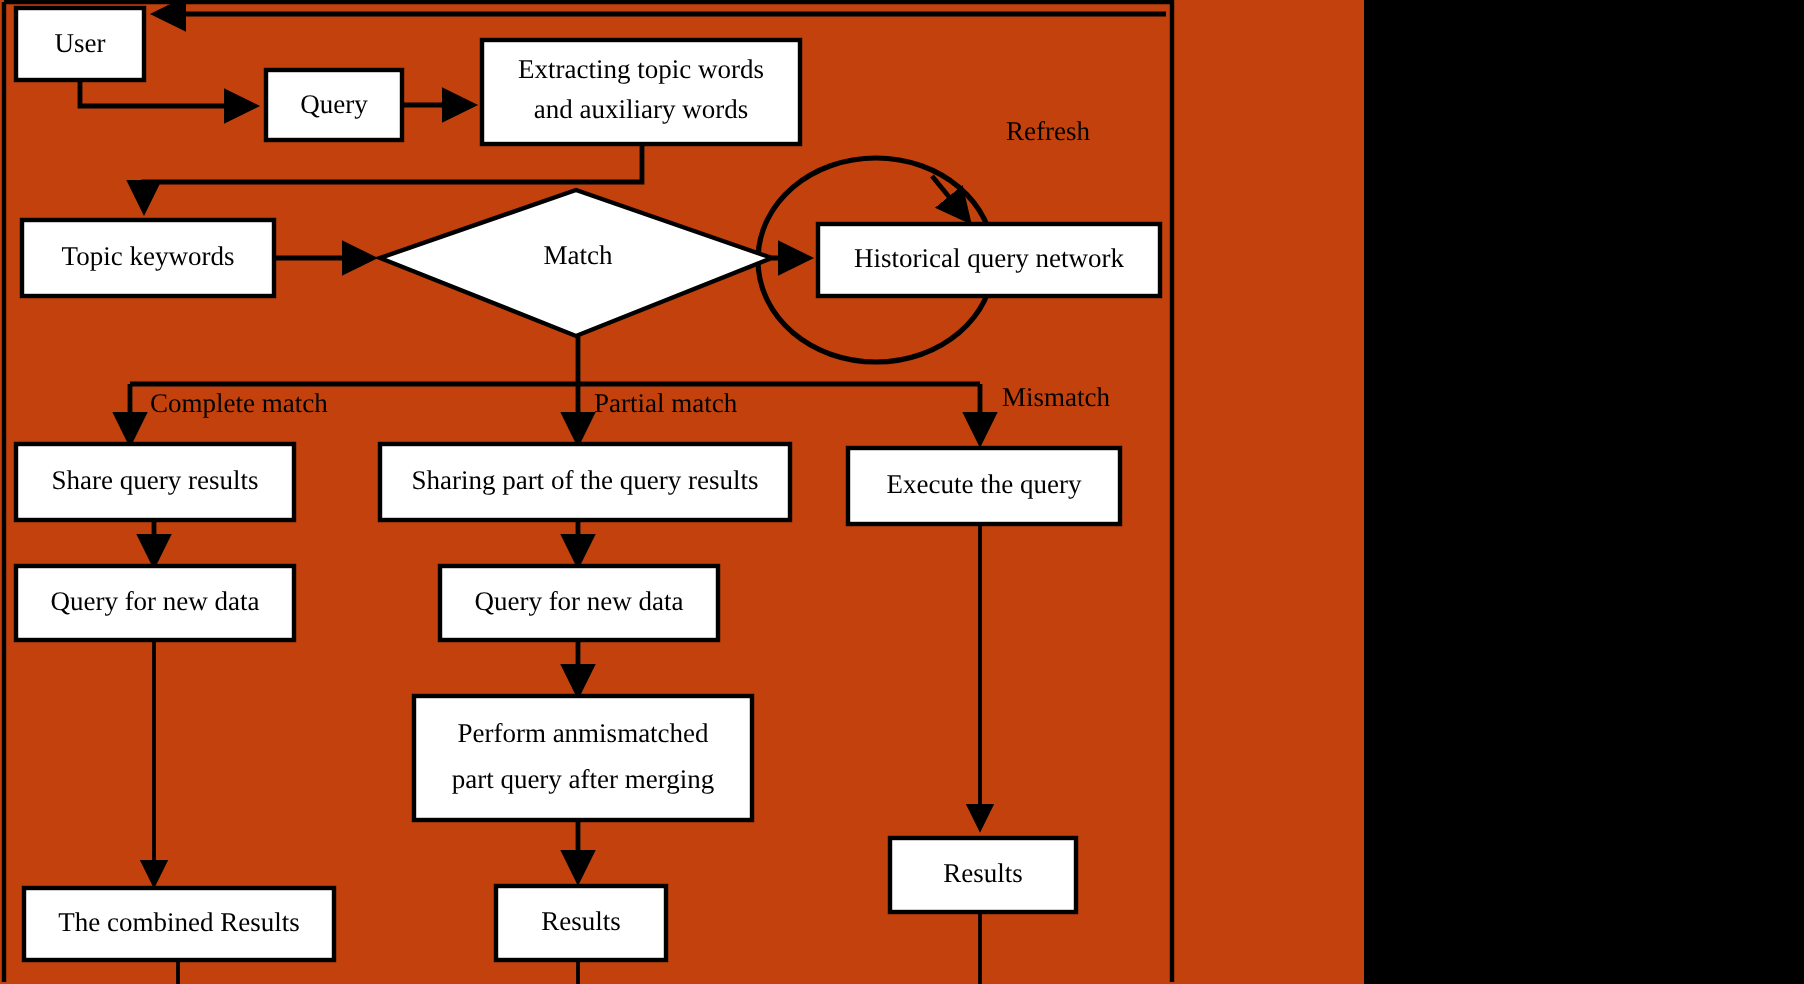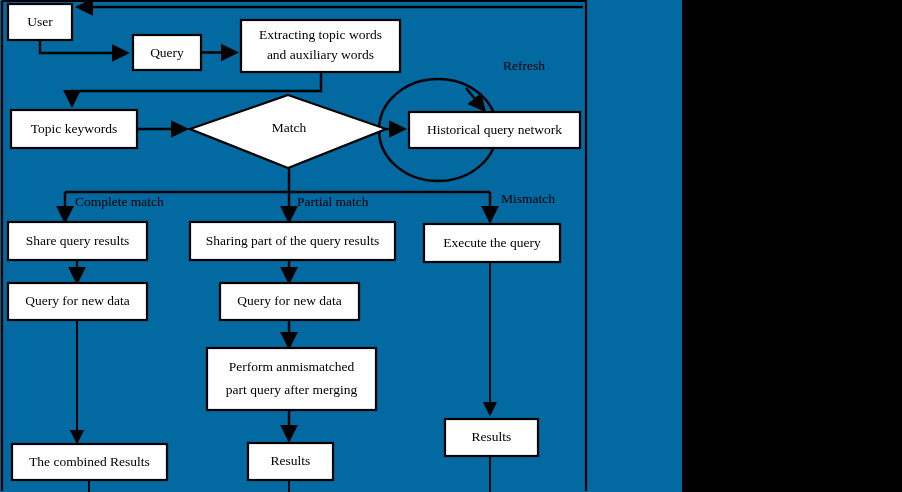--- a/index.html
+++ b/index.html
@@ -14,21 +14,21 @@
     background: #000000;
     overflow: hidden;
     font-family: "Liberation Serif", "DejaVu Serif", serif;
   }
   #canvas {
     position: absolute;
     left: 0;
     top: 0;
     width: 682px;
     height: 492px;
-    background: #0369a1;
+    background: #c2410c;
   }
   #flow {
     display: block;
     width: 590px;
     height: 492px;
   }
   .node-rect {
     fill: #ffffff;
     stroke: #000000;
     stroke-width: 2.2;

